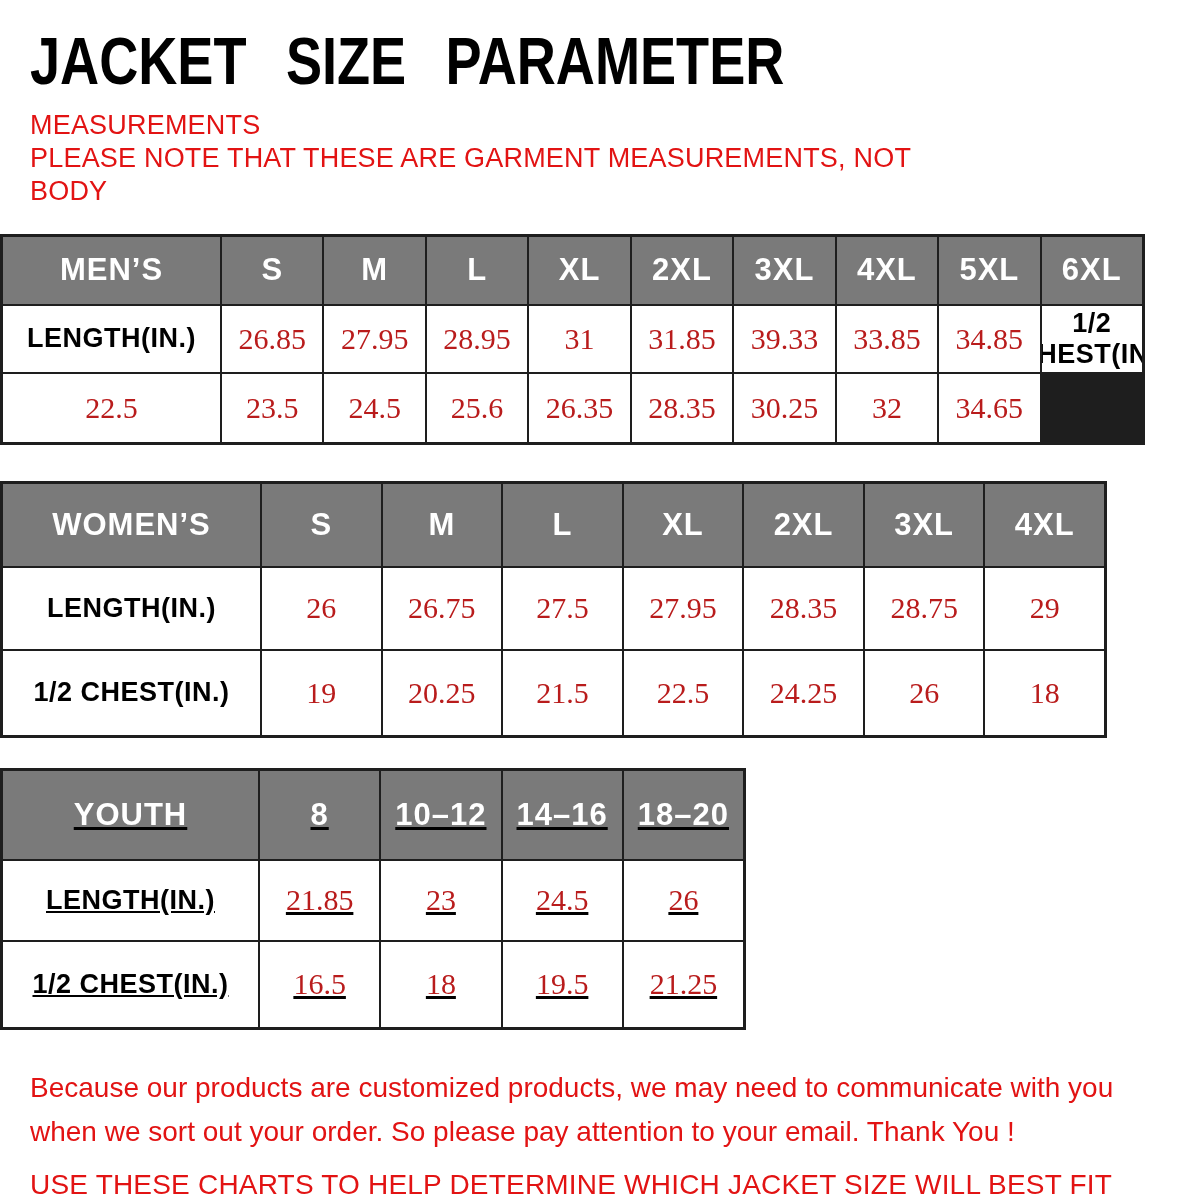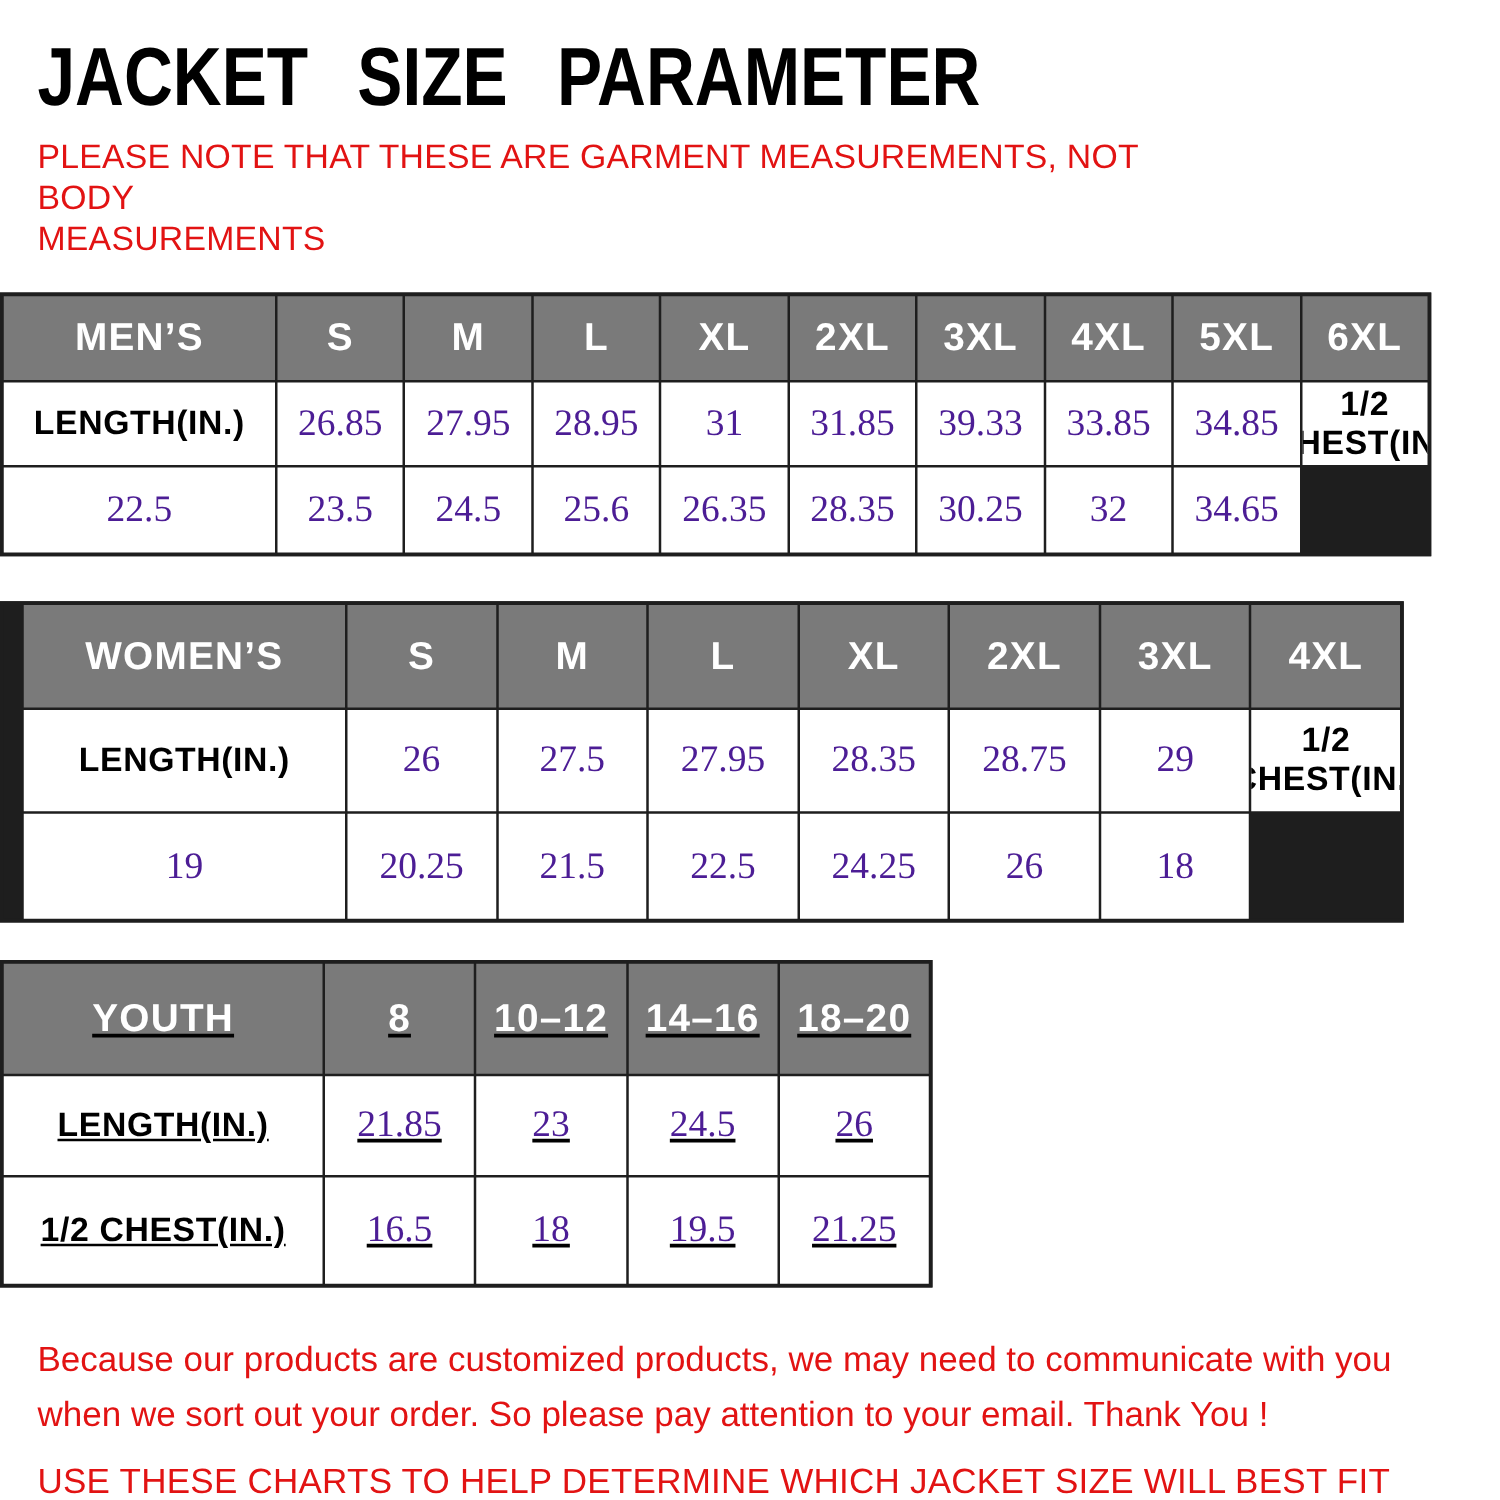--- a/index.html
+++ b/index.html
@@ -37,21 +37,21 @@
   }
   .size-table {
     display: grid;
     gap: 2px;
     background: var(--border-color, #1e1e1e);
     border: 3px solid var(--border-color, #1e1e1e);
     box-sizing: content-box;
     text-align: center;
   }
   .t0 { width: 1139px; grid-template-columns: 217px repeat(9, 1fr); grid-template-rows: 67px 66px 68px; margin-top: 26px; }
-  .t1 { width: 1101px; grid-template-columns: 257px repeat(7, 1fr); grid-template-rows: 82px 81px 84px; margin-top: 36px; padding-left: 16px; }
+  .t1 { width: 1101px; grid-template-columns: 257px repeat(7, 1fr); grid-template-rows: 82px 81px 84px; margin-top: 36px; }
   .t2 { width: 740px;  grid-template-columns: 255px repeat(4, 1fr); grid-template-rows: 88px 79px 85px; margin-top: 30px; text-decoration: underline; }
   .cell {
     background: #ffffff;
     display: flex;
     align-items: center;
     justify-content: center;
     overflow: hidden;
   }
   .cell.head {
     background: var(--header-bg, #7a7a7a);
@@ -61,21 +61,21 @@
     letter-spacing: 1px;
   }
   .cell.rowlabel {
     color: #000000;
     font-size: 27px;
     font-weight: 600;
     letter-spacing: 0.5px;
   }
   .cell.val {
     font-family: "Liberation Serif", serif;
-    color: #4c1d95;
+    color: #b91c1c;
     font-size: 30px;
   }
   .footer-text {
     margin: 36px 0 0 30px;
     color: var(--accent-red, #e21313);
     font-size: 28px;
     line-height: 44px;
     max-width: 1150px;
   }
   .footer-caps {
@@ -89,22 +89,22 @@
   .line { display: block; }
 </style>
 </head>
 <body>
 
 <div class="page">
 
   <h1 class="page-title">JACKET SIZE PARAMETER</h1>
 
   <p class="red-note">
+    <span class="line">MEASUREMENTS</span>
     <span class="line">PLEASE NOTE THAT THESE ARE GARMENT MEASUREMENTS, NOT BODY</span>
-    <span class="line">MEASUREMENTS</span>
   </p>
 
   <div class="size-table t0">
       <div class="cell head">MEN’S</div>
       <div class="cell head">S</div>
       <div class="cell head">M</div>
       <div class="cell head">L</div>
       <div class="cell head">XL</div>
       <div class="cell head">2XL</div>
       <div class="cell head">3XL</div>
@@ -135,20 +135,21 @@
       <div class="cell head">WOMEN’S</div>
       <div class="cell head">S</div>
       <div class="cell head">M</div>
       <div class="cell head">L</div>
       <div class="cell head">XL</div>
       <div class="cell head">2XL</div>
       <div class="cell head">3XL</div>
       <div class="cell head">4XL</div>
       <div class="cell rowlabel">LENGTH(IN.)</div>
       <div class="cell val">26</div>
+      <div class="cell val">26.75</div>
       <div class="cell val">27.5</div>
       <div class="cell val">27.95</div>
       <div class="cell val">28.35</div>
       <div class="cell val">28.75</div>
       <div class="cell val">29</div>
       <div class="cell rowlabel">1/2 CHEST(IN.)</div>
       <div class="cell val">19</div>
       <div class="cell val">20.25</div>
       <div class="cell val">21.5</div>
       <div class="cell val">22.5</div>

